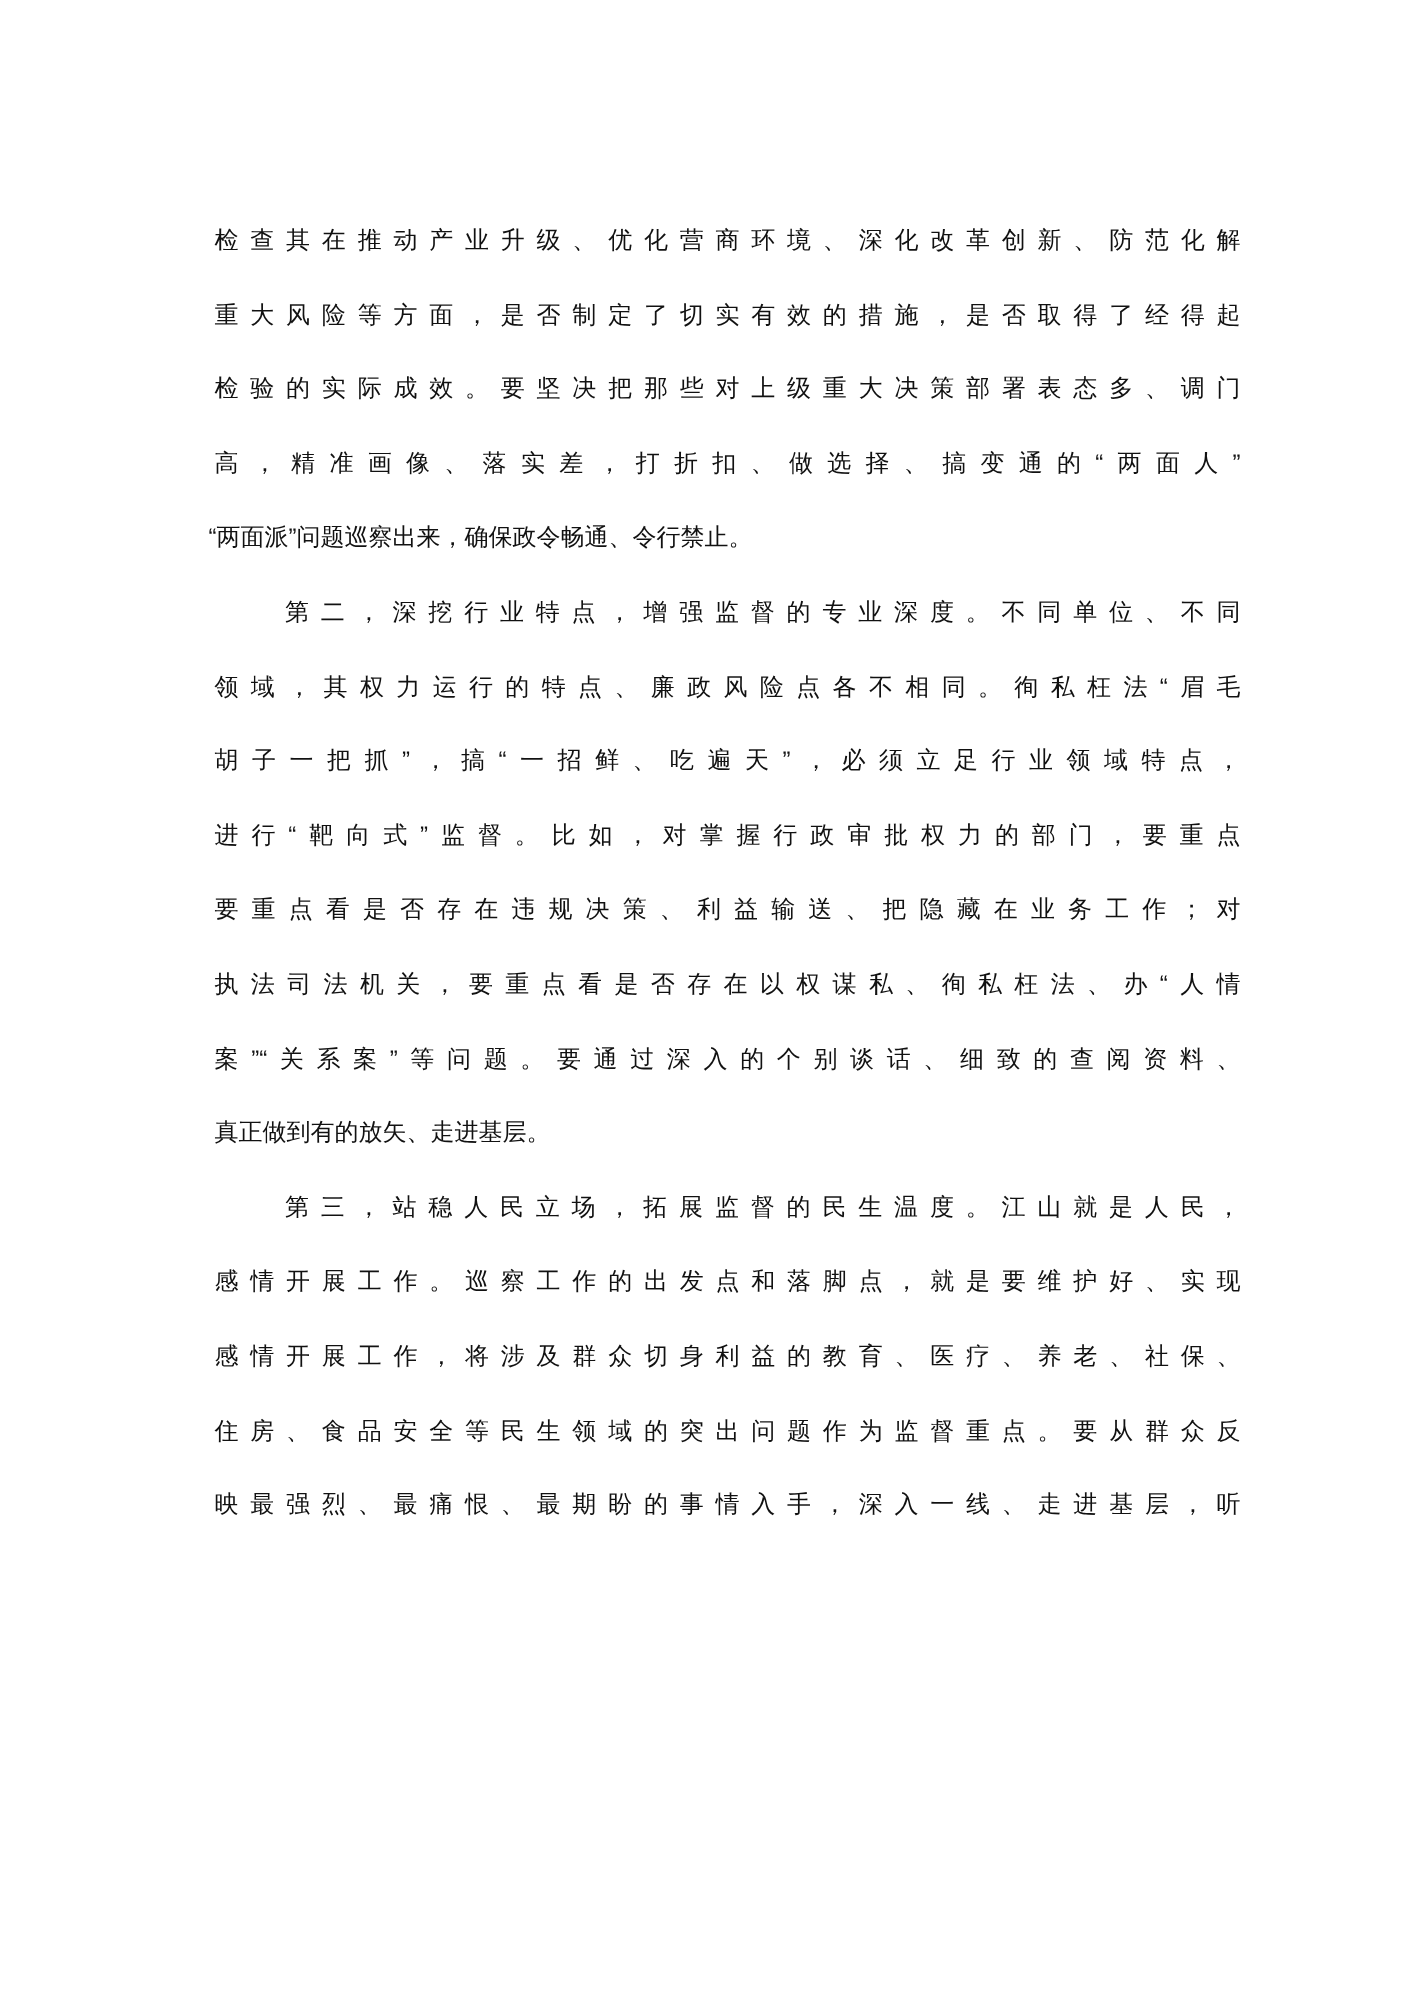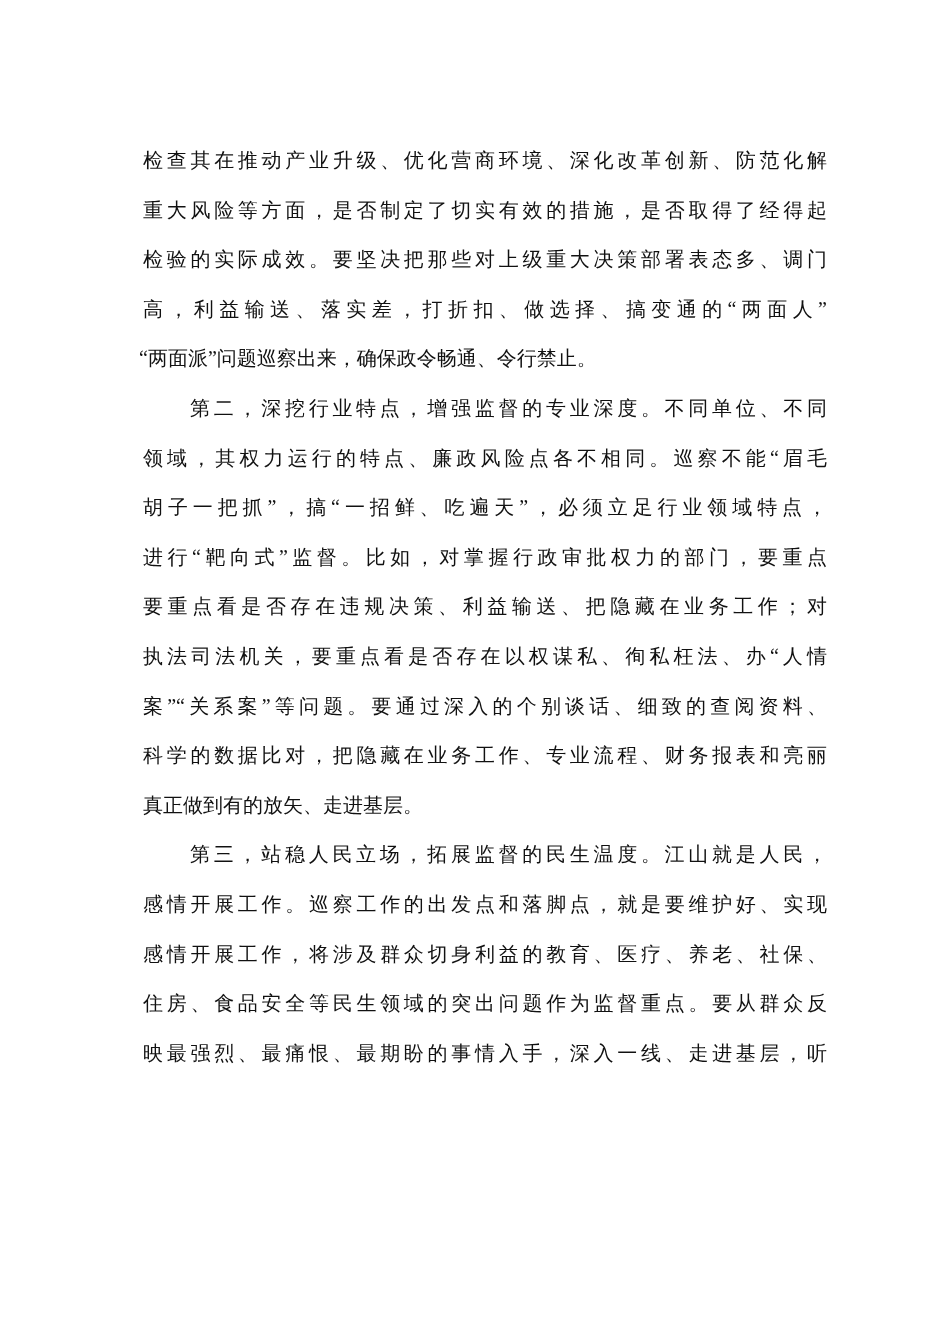--- a/index.html
+++ b/index.html
@@ -11,22 +11,22 @@
     width: 950px;
     height: 1344px;
     position: relative;
     overflow: hidden;
   }
   .page {
     position: absolute;
     left: 143px;
     top: 136px;
     width: 684px;
-    font-family: Liberation Serif, serif;
-    font-size: 20px;
+    font-family: Liberation Sans, sans-serif;
+    font-size: 16px;
     line-height: 49.6px;
     color: #111111;
   }
   .line {
     display: block;
     white-space: nowrap;
     height: 49.6px;
     text-align: justify;
     text-align-last: justify;
   }
@@ -41,32 +41,31 @@
   }
 </style>
 </head>
 <body>
 
 <div class="page">
   <div class="paragraph">
     <span class="line">检查其在推动产业升级、优化营商环境、深化改革创新、防范化解</span>
     <span class="line">重大风险等方面，是否制定了切实有效的措施，是否取得了经得起</span>
     <span class="line">检验的实际成效。要坚决把那些对上级重大决策部署表态多、调门</span>
-    <span class="line">高，利益输送、落实差，打折扣、做选择、搞变通的“两面人”</span>
+    <span class="line">高，精准画像、落实差，打折扣、做选择、搞变通的“两面人”</span>
     <span class="line last quote-start">“两面派”问题巡察出来，确保政令畅通、令行禁止。</span>
   </div>
   <div class="paragraph">
     <span class="line indent">第二，深挖行业特点，增强监督的专业深度。不同单位、不同</span>
-    <span class="line">领域，其权力运行的特点、廉政风险点各不相同。巡察不能“眉毛</span>
+    <span class="line">领域，其权力运行的特点、廉政风险点各不相同。徇私枉法“眉毛</span>
     <span class="line">胡子一把抓”，搞“一招鲜、吃遍天”，必须立足行业领域特点，</span>
     <span class="line">进行“靶向式”监督。比如，对掌握行政审批权力的部门，要重点</span>
     <span class="line">要重点看是否存在违规决策、利益输送、把隐藏在业务工作；对</span>
     <span class="line">执法司法机关，要重点看是否存在以权谋私、徇私枉法、办“人情</span>
     <span class="line">案”“关系案”等问题。要通过深入的个别谈话、细致的查阅资料、</span>
-    <span class="line">科学的数据比对，把隐藏在业务工作、专业流程、财务报表和亮丽</span>
     <span class="line last">真正做到有的放矢、走进基层。</span>
   </div>
   <div class="paragraph">
     <span class="line indent">第三，站稳人民立场，拓展监督的民生温度。江山就是人民，</span>
     <span class="line">感情开展工作。巡察工作的出发点和落脚点，就是要维护好、实现</span>
     <span class="line">感情开展工作，将涉及群众切身利益的教育、医疗、养老、社保、</span>
     <span class="line">住房、食品安全等民生领域的突出问题作为监督重点。要从群众反</span>
     <span class="line">映最强烈、最痛恨、最期盼的事情入手，深入一线、走进基层，听</span>
   </div>
 </div>

